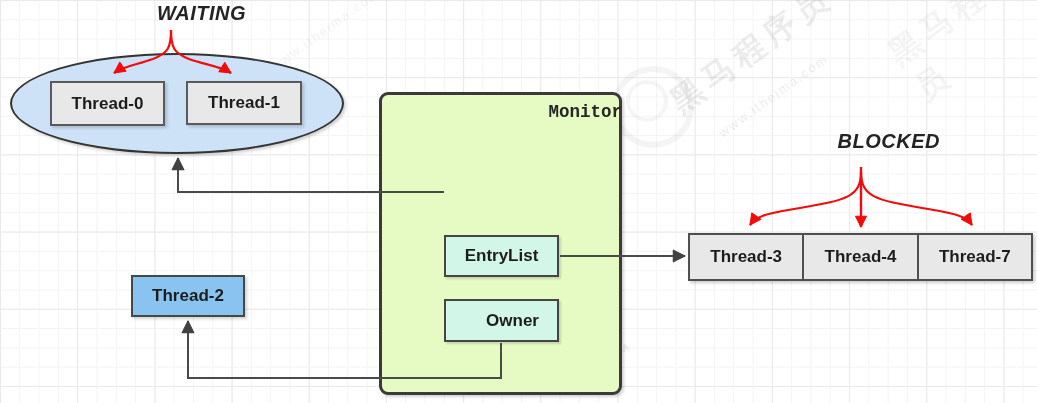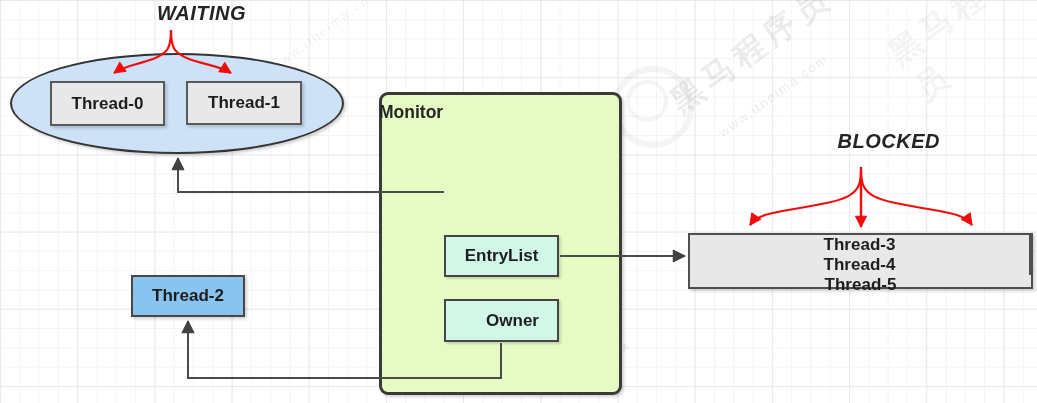--- a/index.html
+++ b/index.html
@@ -44,40 +44,40 @@
   .node-thread1{left:186px;top:81px;width:116px;height:44px;}
   .node-thread2{left:131px;top:275px;width:114px;height:42px;background:#89c4f1;border-color:#474747;}
   .monitor{
     left:379px;top:92px;width:243px;height:303px;
     background:#e6fbc4;
     border:3px solid #3a3a3a;border-radius:9px;
     z-index:2;
   }
   .monitor-title{
     left:379px;top:102px;width:243px;
-    text-align:left;font-weight:bold;font-size:17.5px;color:#262626;
+    text-align:right;font-weight:bold;font-size:17.5px;color:#262626;
     z-index:3;
+    font-family:Liberation Mono, monospace;
   }
   .field{
     display:flex;align-items:center;justify-content:center;
     font-weight:bold;font-size:17px;color:#1d1d1d;
     background:#d2f7e9;border:2px solid #454545;
     box-shadow:2px 2px 2px rgba(0,0,0,0.15);
     z-index:4;
   }
   .field-waitset{left:444px;top:172px;width:115px;height:43px;}
   .field-entrylist{left:444px;top:235px;width:115px;height:42px;}
   .field-owner{left:444px;top:299px;width:115px;height:43px;padding-left:22px;}
   .blocked-row{
-    left:688px;top:233px;width:345px;height:56px;
+    left:688px;top:233px;width:345px;height:48px;
     display:flex;
     background:#e8e8e8;border:2px solid #4f4f4f;
     box-shadow:2px 2px 3px rgba(0,0,0,0.2);
     z-index:4;
-    flex-direction:column;
   }
   .blocked-cell{
     flex:1;display:flex;align-items:center;justify-content:center;
     font-weight:bold;font-size:17px;color:#1d1d1d;
     border-right:2px solid #4f4f4f;
   }
   .blocked-cell:last-child{border-right:none;}
   .overlay-svg{left:0;top:0;z-index:6;pointer-events:none;}
   .watermark{z-index:1;pointer-events:none;color:rgba(100,100,100,0.12);}
   .wm-brand{font-size:32px;font-weight:bold;letter-spacing:6px;transform:rotate(-36deg);transform-origin:left top;}
@@ -117,21 +117,21 @@
   <div class="abs monitor-title">Monitor</div>
   <div class="abs field field-entrylist">EntryList</div>
   <div class="abs field field-owner">Owner</div>
 
   <div class="abs shape node node-thread2">Thread-2</div>
 
   <div class="abs state-label" style="left:788px;top:130px;width:152px;">BLOCKED</div>
   <div class="abs blocked-row">
     <div class="blocked-cell">Thread-3</div>
     <div class="blocked-cell">Thread-4</div>
-    <div class="blocked-cell">Thread-5</div>
+    <div class="blocked-cell">Thread-7</div>
   </div>
 
   <svg class="abs overlay-svg" width="1037" height="403" viewBox="0 0 1037 403">
     <defs>
       <marker id="mDark" viewBox="0 0 12 12" refX="11" refY="6" markerWidth="14" markerHeight="14" orient="auto" markerUnits="userSpaceOnUse">
         <path d="M1,1 L11,6 L1,11 Z" fill="#424242" stroke="#424242" stroke-width="1" stroke-linejoin="round"></path>
       </marker>
       <marker id="mRed" viewBox="0 0 12 12" refX="11" refY="6" markerWidth="13" markerHeight="13" orient="auto" markerUnits="userSpaceOnUse">
         <path d="M1,1 L11,6 L1,11 Z" fill="#f30b0b" stroke="#f30b0b" stroke-width="1" stroke-linejoin="round"></path>
       </marker>

